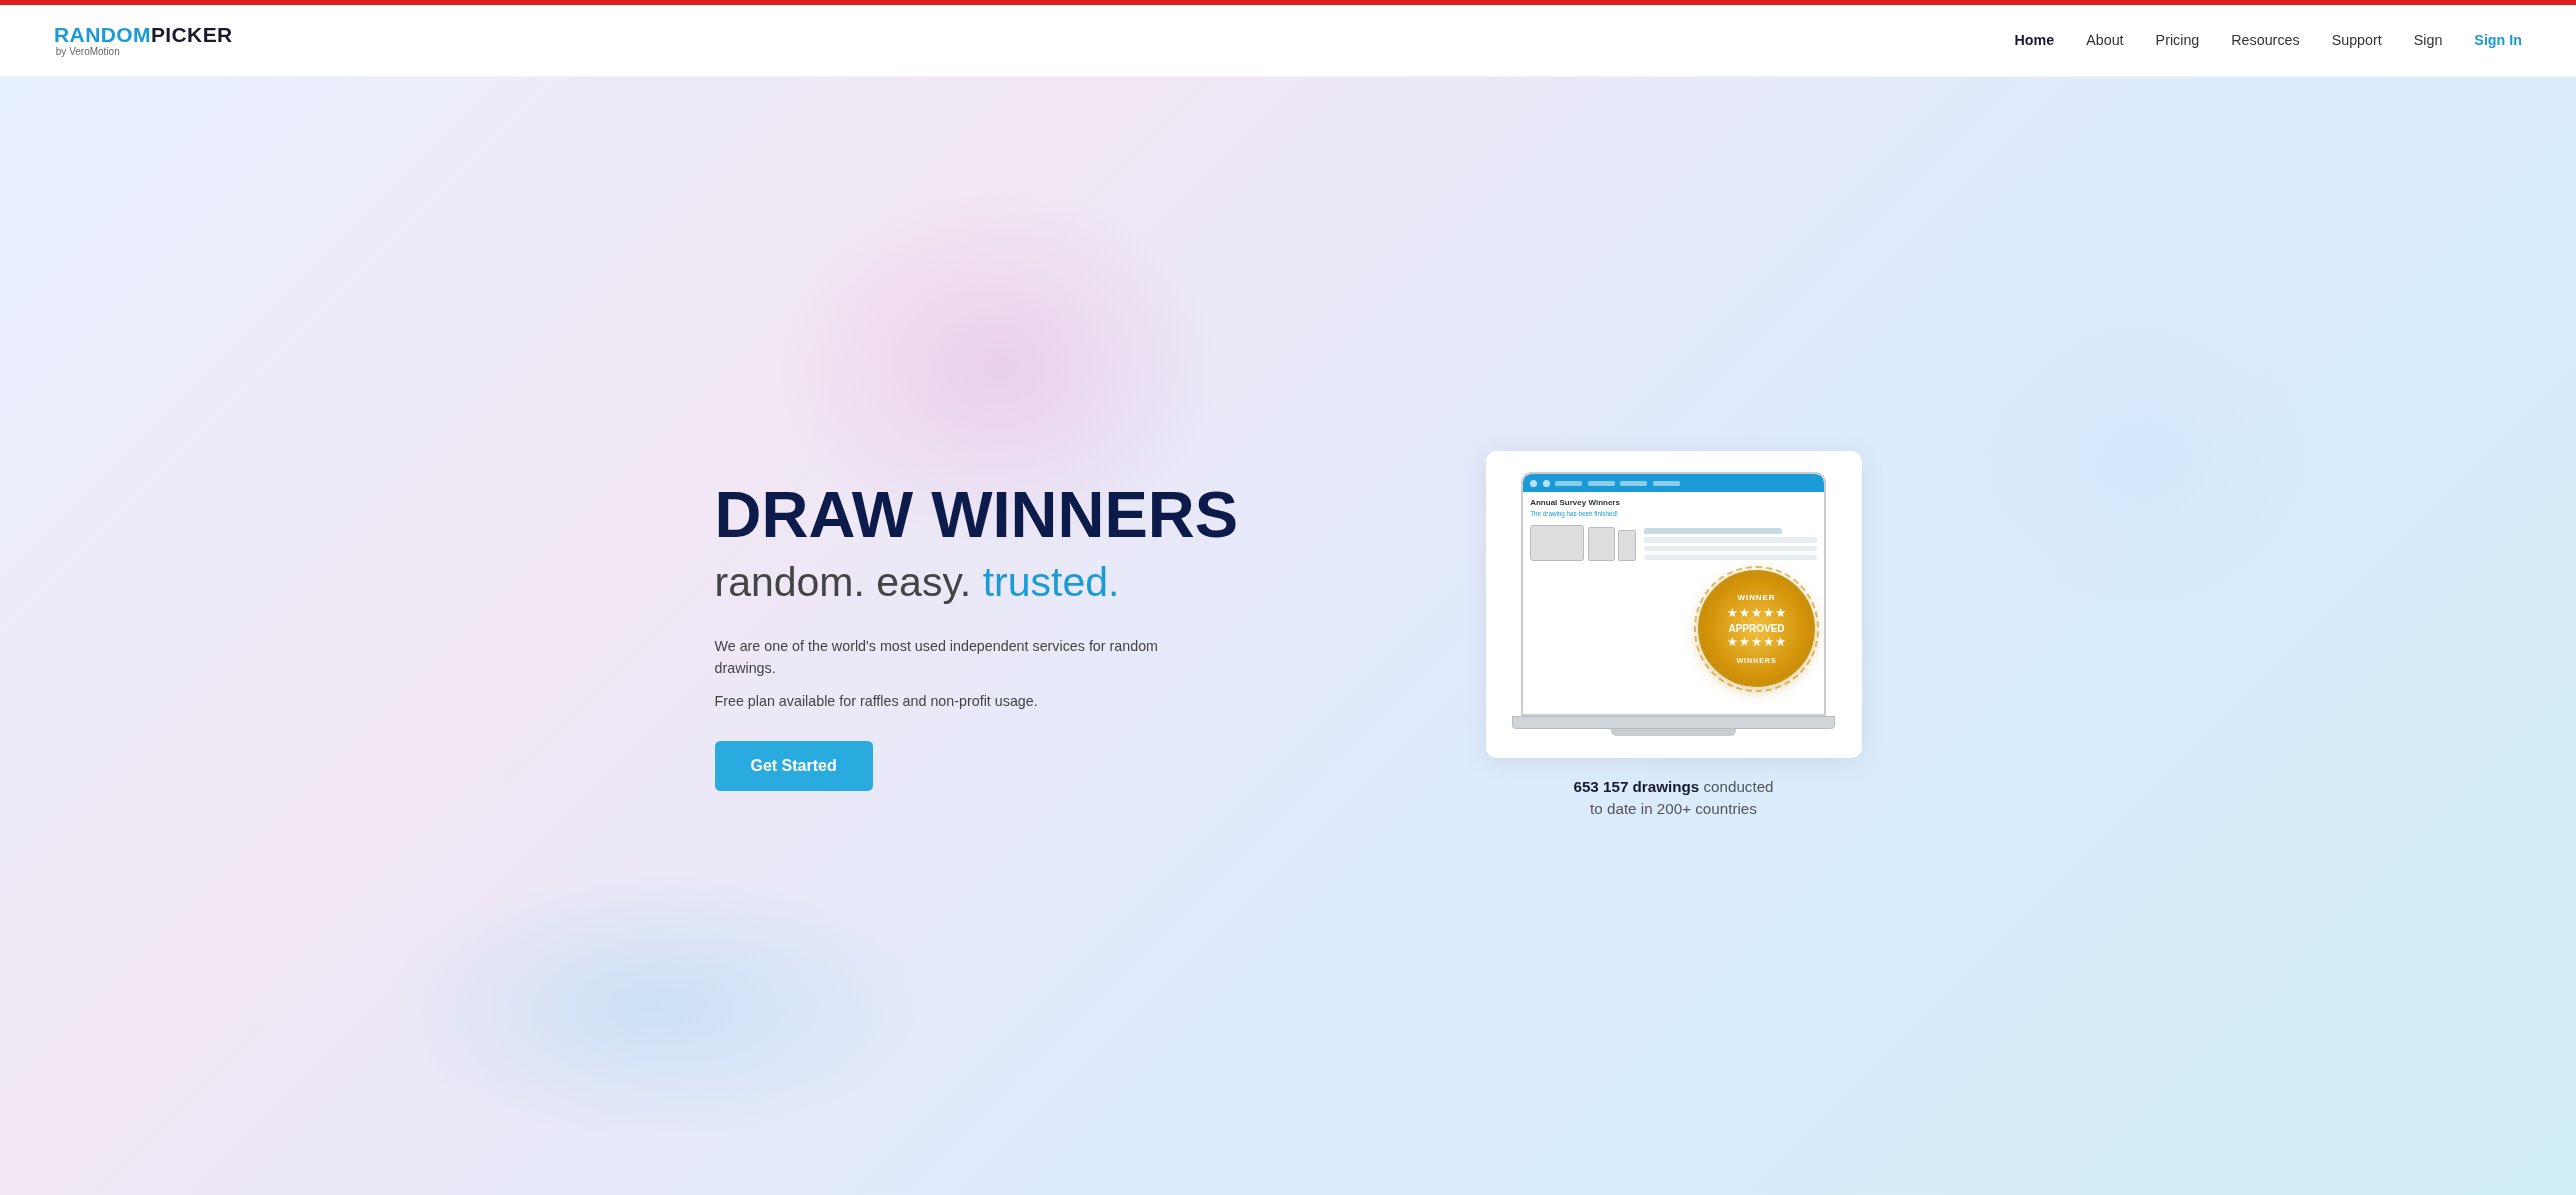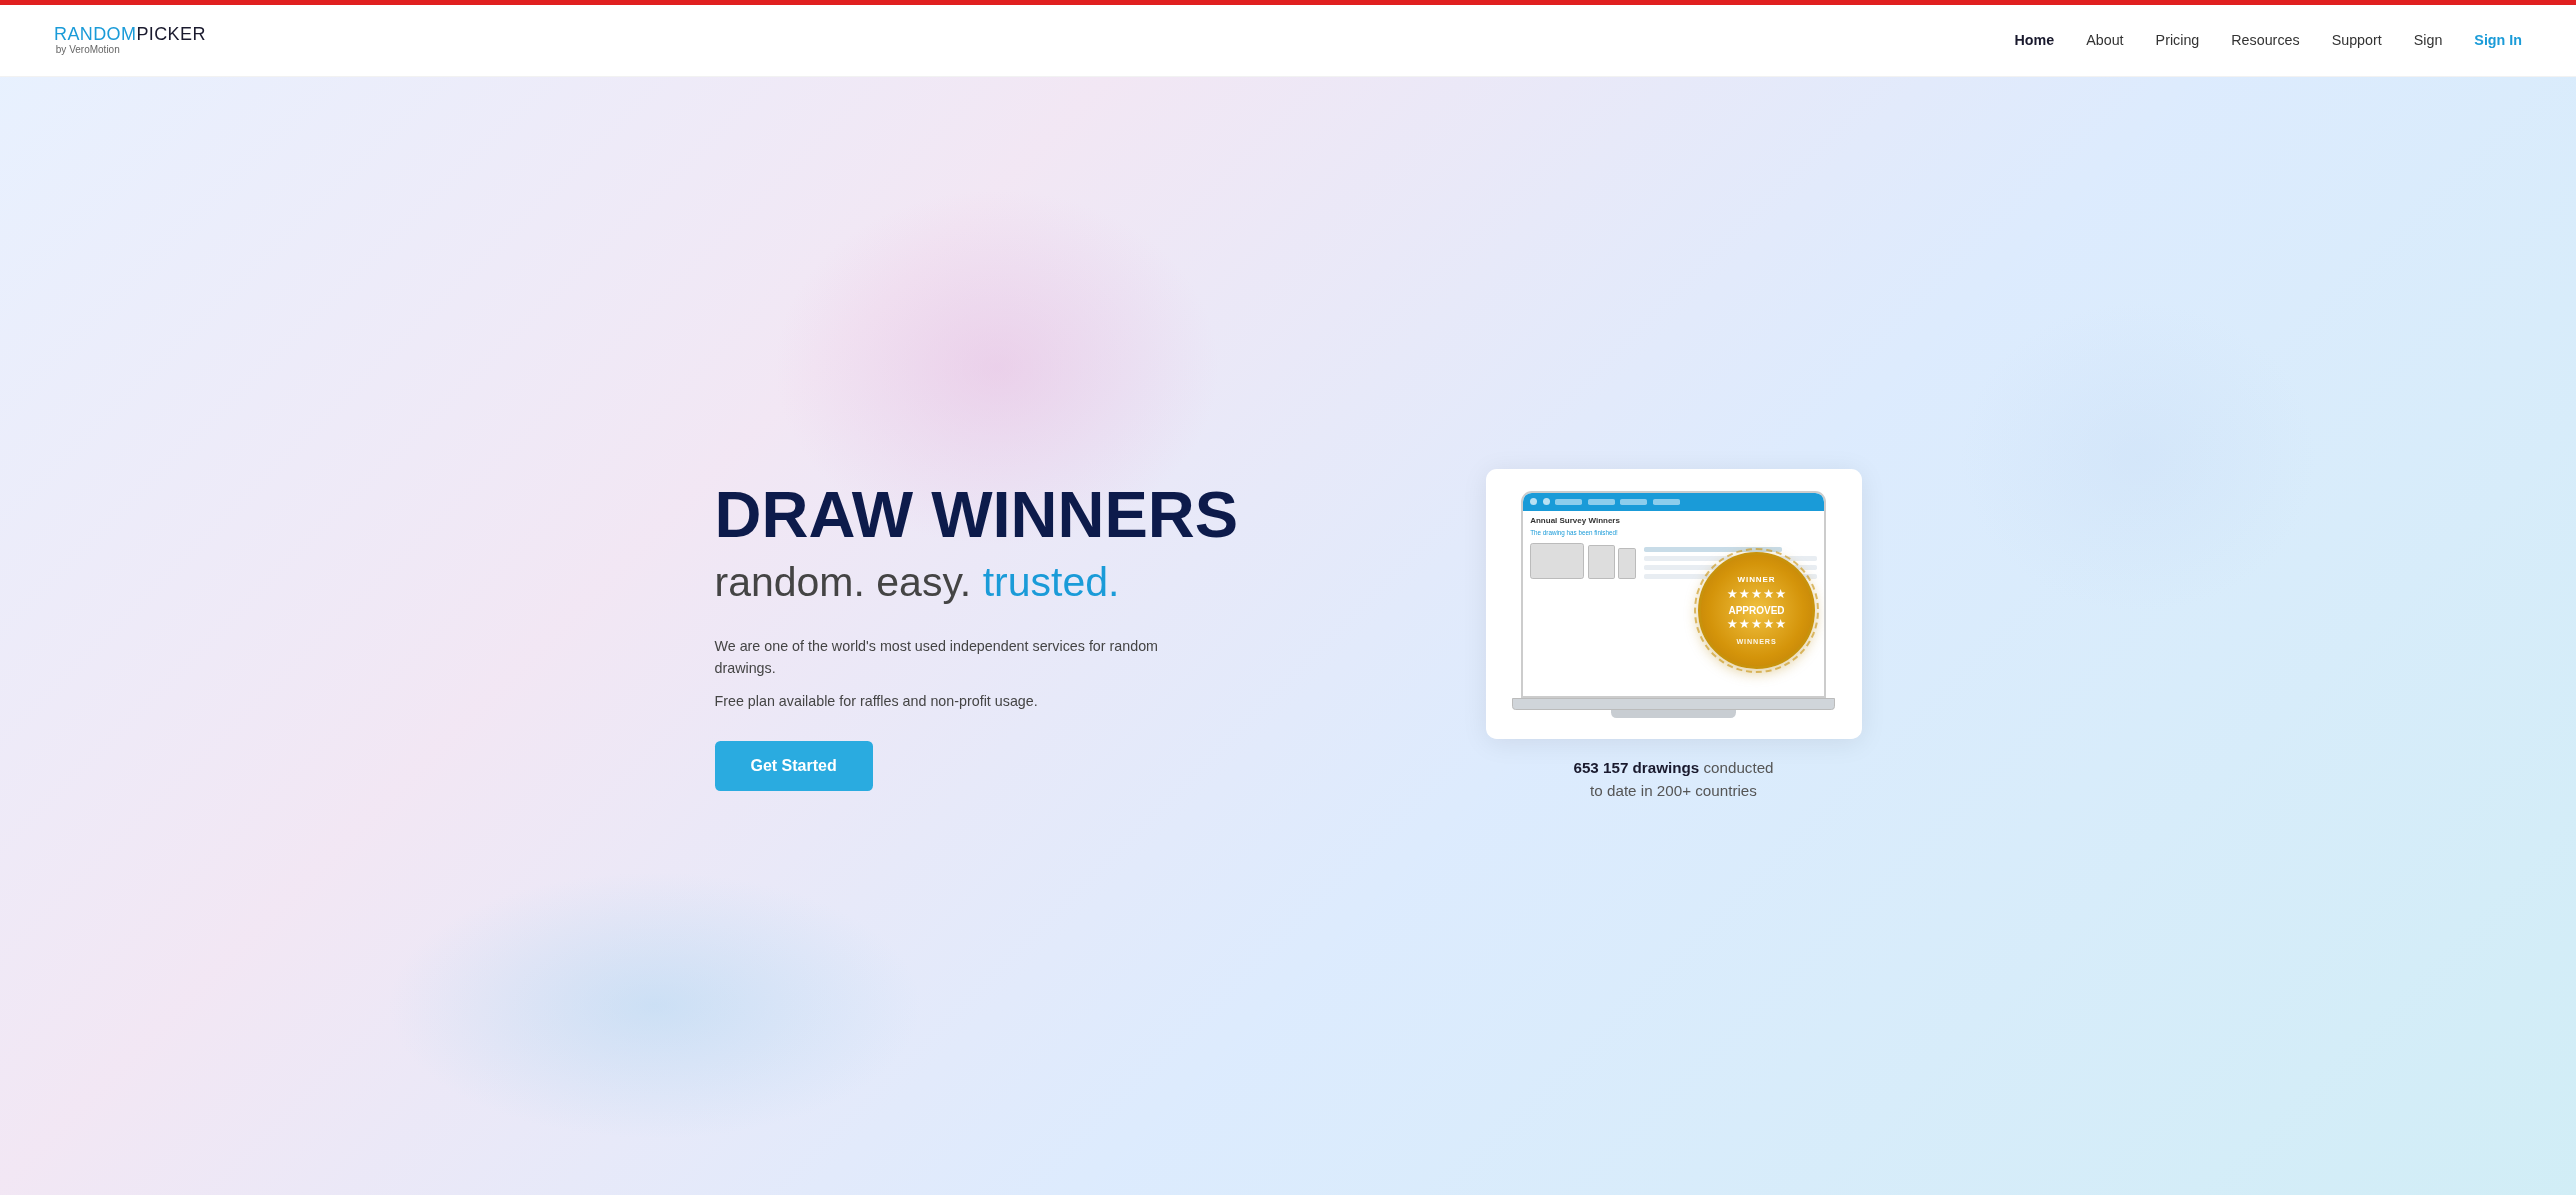--- a/index.html
+++ b/index.html
@@ -31,22 +31,22 @@
       z-index: 10;
     }
 
     .logo-container {
       display: flex;
       flex-direction: column;
       line-height: 1.1;
     }
 
     .logo-text {
-      font-size: 18px;
-      font-weight: 400;
+      font-size: 21px;
+      font-weight: 700;
       letter-spacing: 0.4px;
     }
 
     .logo-random {
       color: #1a9bd8;
     }
 
     .logo-picker {
       color: #1a1a2e;
     }
@@ -215,21 +215,21 @@
       border-radius: 10.8px;
       padding: 21.5px;
       box-shadow: 0 3.6px 27px rgba(0,0,0,0.08);
       width: 100%;
       position: relative;
     }
 
     
     .laptop-mockup {
       width: 305px;
-      height: 207px;
+      height: 244px;
       background: #e8edf2;
       border-radius: 10.8px 10.8px 0 0;
       border: 2.7px solid #ccc;
       position: relative;
       overflow: hidden;
       margin: 0 auto;
     }
 
     .laptop-screen {
       width: 100%;

